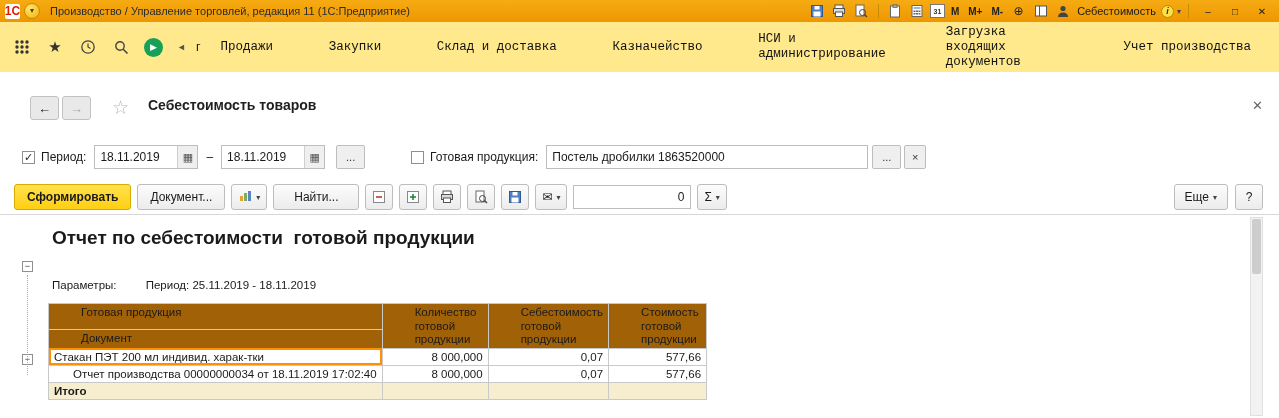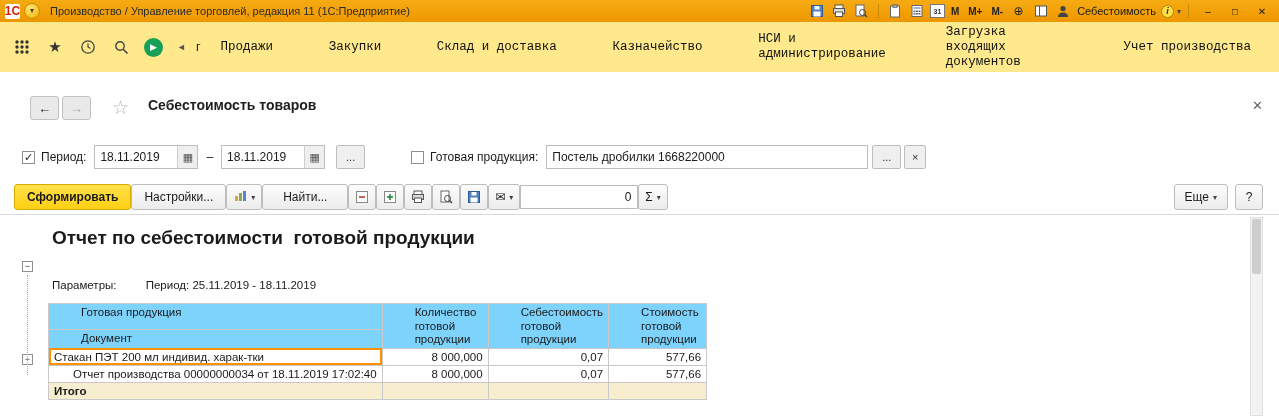--- a/index.html
+++ b/index.html
@@ -47,36 +47,36 @@
   .flabel { margin:0 8px 0 6px; white-space:nowrap; }
   .tinput { height:24px; border:1px solid #bdbdbd; background:#fff; display:flex; align-items:center; }
   .tval { padding-left:5px; flex:1; white-space:nowrap; overflow:hidden; }
   .dateinp { width:104px; }
   .calbtn { width:20px; height:22px; background:#efefef; border-left:1px solid #cfcfcf; font-size:11px; color:#555; display:flex; align-items:center; justify-content:center; flex:none; }
   .dash { margin:0 8px; }
   .smbtn { height:24px; min-width:29px; background:#efefef; border:1px solid #bdbdbd; border-radius:2px; display:flex; align-items:center; justify-content:center; font-size:11px; color:#333; }
   .prodinp { width:322px; }
 
   
-  .toolbar { top:182px; height:30px; display:flex; align-items:center; padding-left:14px; gap:0; }
+  .toolbar { top:182px; height:30px; display:flex; align-items:center; padding-left:14px; gap:6px; }
   .btn { height:26px; border:1px solid #bdbdbd; border-radius:3px; background:linear-gradient(#fcfcfc,#ececec); padding:0 12px; font-size:12px; display:inline-flex; align-items:center; justify-content:center; color:#1a1a1a; white-space:nowrap; }
   .btn.primary { background:linear-gradient(#ffe14d,#ffd012); border-color:#d9ab00; font-weight:bold; }
   .iconbtn { padding:0 6px; gap:4px; }
   .ddarrow { font-size:8px; color:#444; }
   .numfld { width:118px; height:24px; border:1px solid #bdbdbd; background:#fff; text-align:right; padding:0 6px; line-height:22px; }
   .tbright { margin-left:auto; display:flex; gap:7px; margin-right:16px; }
 
   
   .report { top:214px; bottom:0; border-top:1px solid #d8d8d8; background:#fff; }
   .rtitle { position:absolute; left:52px; top:12px; font-size:19px; font-weight:bold; white-space:pre; }
   .params { position:absolute; left:52px; top:64px; font-size:11.5px; }
   .params .pl { margin-right:26px; }
   .rtable { position:absolute; left:48px; top:88px; border-collapse:collapse; table-layout:fixed; }
   .rtable th, .rtable td { border:1px solid #c9c9c9; font-size:11.5px; padding:1px 5px; }
-  .rtable th { background:#7dd3fc; font-weight:normal; text-align:left; vertical-align:top; line-height:13.5px; padding-top:2px; white-space:normal;padding-left:32px; }
+  .rtable th { background:#a16207; font-weight:normal; text-align:left; vertical-align:top; line-height:13.5px; padding-top:2px; white-space:normal;padding-left:32px; }
   .rtable td { white-space:nowrap; overflow:hidden; height:17px; }
   .num { text-align:right; }
   .sel { outline:2px solid #ff9100; outline-offset:-2px; }
   .ind { padding-left:24px !important; }
   .total td { background:#f6eecf; font-weight:bold; }
   .gbox { position:absolute; width:11px; height:11px; border:1px solid #8f8f8f; background:#fff; font-size:9px; line-height:9px; text-align:center; color:#333; }
   .treeline { position:absolute; left:27px; top:60px; height:100px; border-left:1px dotted #a8a8a8; }
   .vscroll { position:absolute; right:16px; top:2px; bottom:2px; width:13px; background:#f2f2f2; border:1px solid #e0e0e0; }
   .vthumb { position:absolute; left:1px; right:1px; top:1px; height:55px; background:#cdcdcd; border-radius:2px; }
 </style>
@@ -222,29 +222,29 @@
   </div>
   <span class="dash">–</span>
   <div class="tinput dateinp">
     <span class="tval">18.11.2019</span>
     <span class="calbtn">▦</span>
   </div>
   <span class="smbtn" style="margin-left:11px">...</span>
   <span class="cb" style="margin-left:46px"></span>
   <span class="flabel">Готовая продукция:</span>
   <div class="tinput prodinp">
-    <span class="tval">Постель дробилки 1668220000</span>
+    <span class="tval">Постель дробилки 1863520000</span>
   </div>
   <span class="smbtn" style="margin-left:4px">...</span>
   <span class="smbtn" style="min-width:22px;margin-left:3px">×</span>
 </div>
 
 <div class="band toolbar">
   <span class="btn primary">Сформировать</span>
-  <span class="btn">Настройки...</span>
+  <span class="btn">Документ...</span>
   <span class="btn iconbtn">
     <span><svg width="14" height="14">
           <rect x="2" y="7" width="3" height="5" fill="#e2a33c"></rect>
           <rect x="6" y="4" width="3" height="8" fill="#7fae5a"></rect>
           <rect x="10" y="2" width="3" height="10" fill="#5a84c4"></rect>
         </svg></span>
     <span class="ddarrow">▾</span>
   </span>
   <span class="btn" style="min-width:86px">Найти...</span>
   <span class="btn iconbtn">

